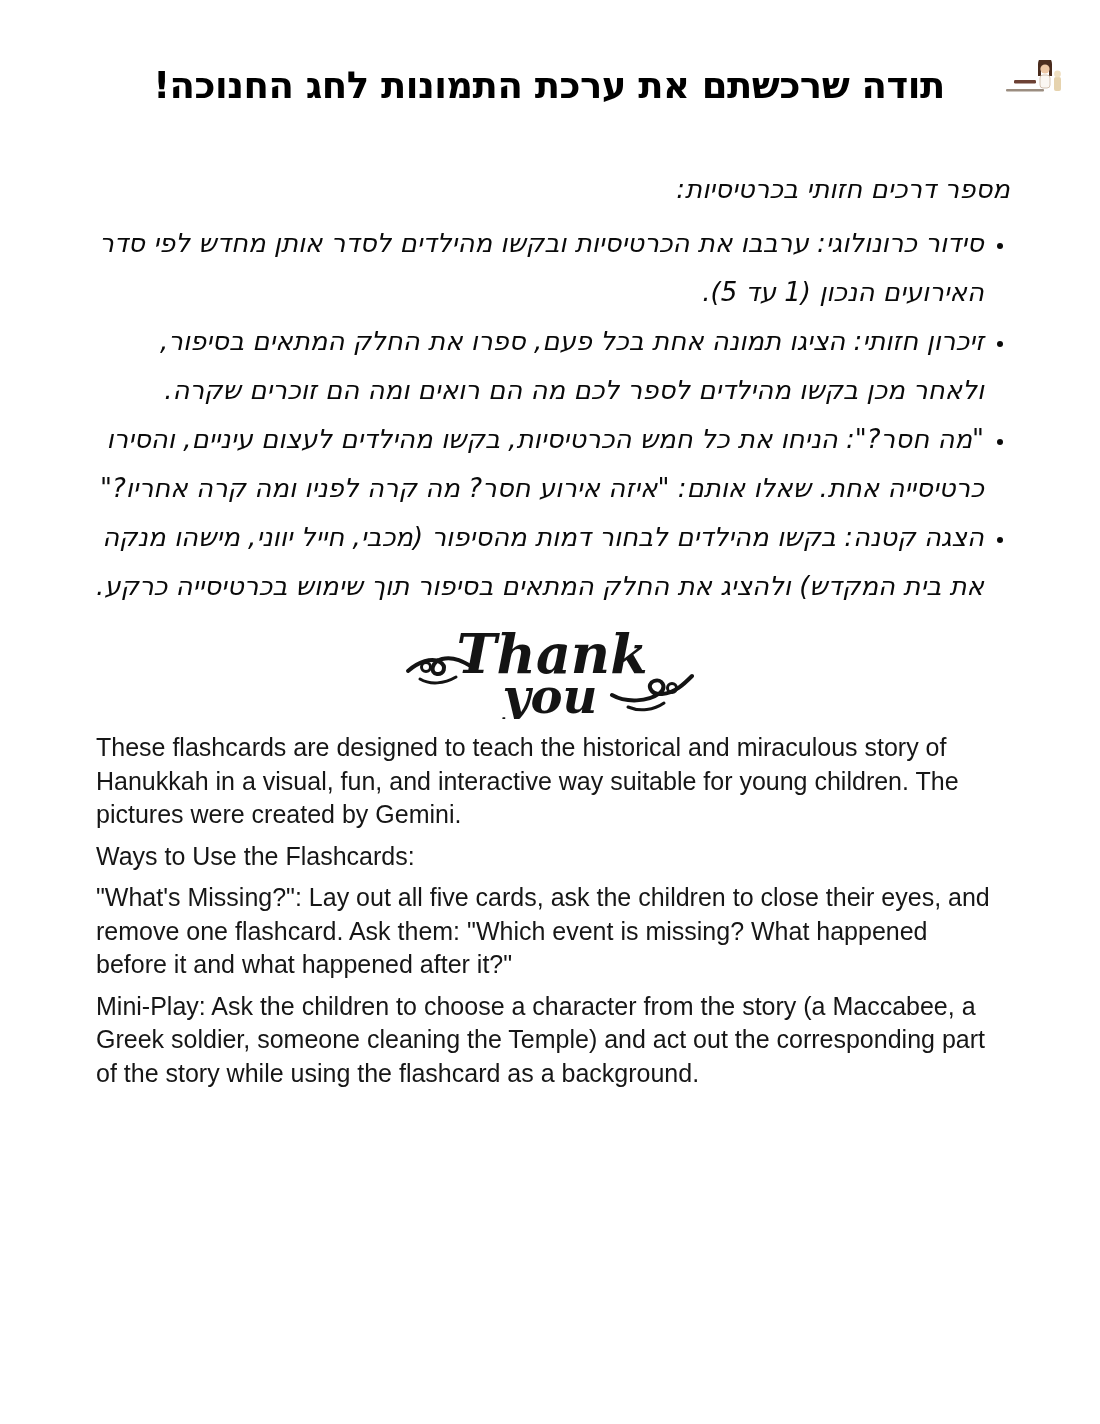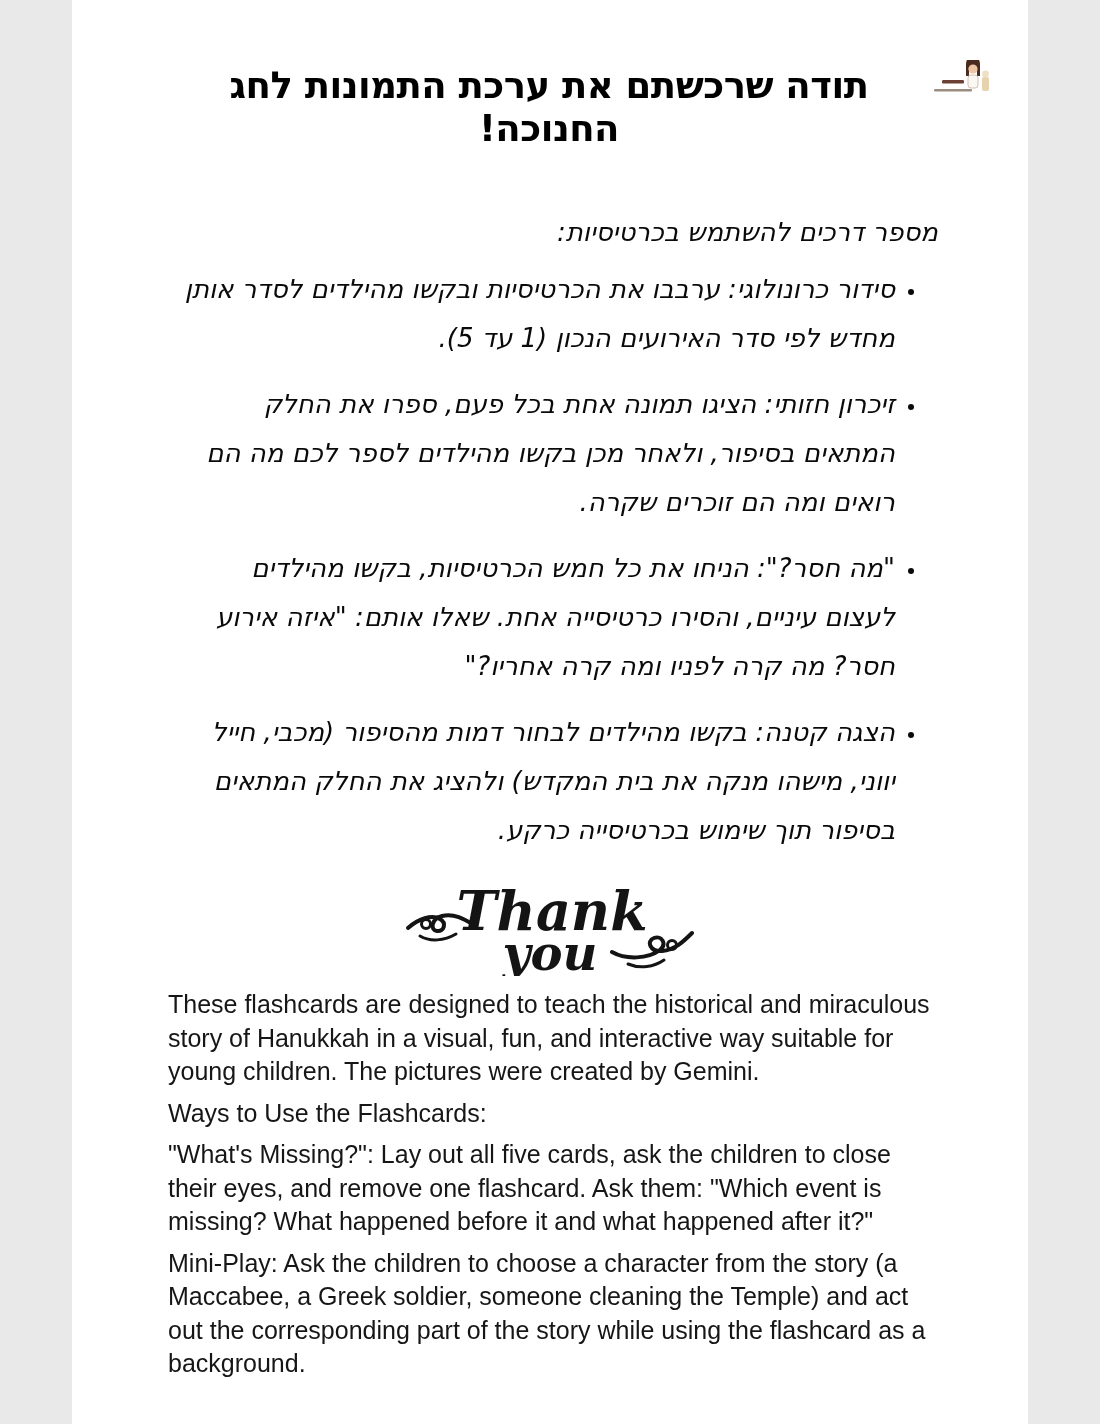--- a/index.html
+++ b/index.html
@@ -1,18 +1,18 @@
 <!DOCTYPE html>
 <html><head>
 <meta charset="utf-8">
 <style>
   html,body{margin:0;padding:0;background:#e9e9e9;}
   .page{
     position:relative;
-    width:956px;height:1424px;
+    width:1100px;height:1424px;
     margin:0 auto;
     background:#ffffff;
     box-sizing:border-box;
     padding:64px 90px 0 88px;
     font-family:"DejaVu Sans",sans-serif;
     color:#000;
     overflow:hidden;
   }
   
   .doc-header{position:relative;}
@@ -54,21 +54,21 @@
     line-height:32px;
   }
   ul.hebrew-list{
     direction:rtl;
     margin:14px 0 0 0;
     padding:0 26px 0 0;
     list-style:disc outside;
     font-size:26px;
     line-height:49px;
   }
-  ul.hebrew-list li{margin:17px;padding:0;text-align:right;}
+  ul.hebrew-list li{margin:0;padding:0;text-align:right;}
   ul.hebrew-list li::marker{font-size:20px;}
   
   .thankyou{
     margin:4px auto 0 auto;
     width:290px;
     text-align:center;
   }
   .thankyou text{
     font-family:"DejaVu Serif",serif;
     font-style:italic;
@@ -103,21 +103,21 @@
         <rect x="54" y="17" width="7" height="14" rx="2" fill="#e6d3ae"></rect>
         <circle cx="57.5" cy="14" r="3.4" fill="#efe0c2"></circle>
 
         <rect x="14" y="20" width="22" height="3.4" rx="1.2" fill="#6c4134"></rect>
         <rect x="6" y="29" width="38" height="2.6" rx="1" fill="#9b8d80"></rect>
       </svg>
     </div>
   </div>
 
 
-  <p class="ways-heading script" dir="rtl">מספר דרכים להשתמש בכרטיסיות:</p>
+  <p class="ways-heading script" dir="rtl">מספר דרכים חזותי בכרטיסיות:</p>
 
   <ul class="hebrew-list script" dir="rtl">
     <li>סידור כרונולוגי: ערבבו את הכרטיסיות ובקשו מהילדים לסדר אותן מחדש לפי סדר האירועים הנכון (1 עד 5).</li>
     <li>זיכרון חזותי: הציגו תמונה אחת בכל פעם, ספרו את החלק המתאים בסיפור, ולאחר מכן בקשו מהילדים לספר לכם מה הם רואים ומה הם זוכרים שקרה.</li>
     <li>"מה חסר?": הניחו את כל חמש הכרטיסיות, בקשו מהילדים לעצום עיניים, והסירו כרטיסייה אחת. שאלו אותם: "איזה אירוע חסר? מה קרה לפניו ומה קרה אחריו?"</li>
     <li>הצגה קטנה: בקשו מהילדים לבחור דמות מהסיפור (מכבי, חייל יווני, מישהו מנקה את בית המקדש) ולהציג את החלק המתאים בסיפור תוך שימוש בכרטיסייה כרקע.</li>
   </ul>
 
   <div class="thankyou">
     <svg width="290" height="104" viewBox="0 0 290 104">

